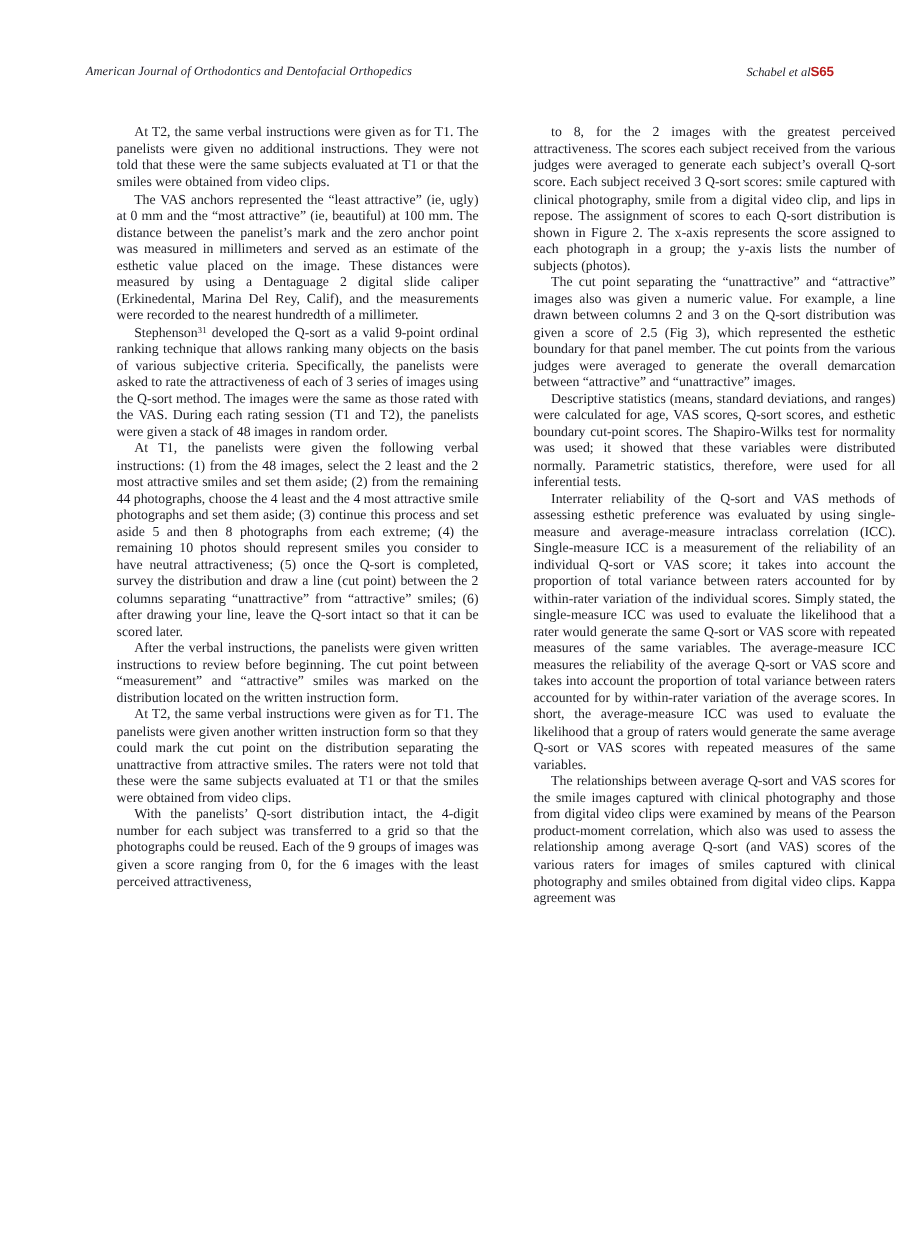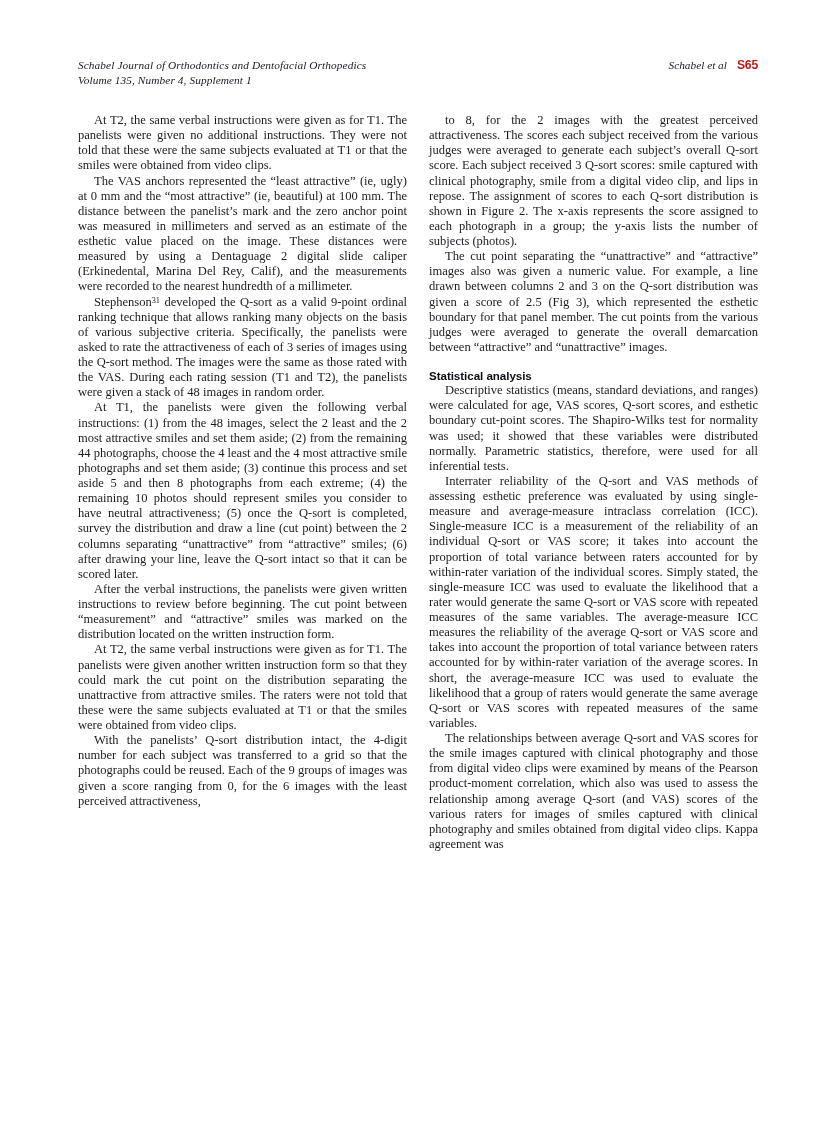--- a/index.html
+++ b/index.html
@@ -39,21 +39,20 @@
     color: #20202a;
     white-space: nowrap;
   }
   .rh-left .rh-line2 { display: block; }
   .rh-right {
     position: absolute;
     right: 0;
     top: 0;
     display: flex;
     align-items: baseline;
-    gap: 10px;
     white-space: nowrap;
     text-align: right;
   }
   .rh-authors {
     font-family: "Liberation Serif", serif;
     font-style: italic;
     font-size: 11.3px;
     color: #20202a;
   }
   .rh-pageno {
@@ -70,20 +69,21 @@
     left: 78px;
     top: 113px;
     width: 680px;
     height: 930px;
     display: flex;
     gap: 22px;
   }
   .col {
     width: 329px;
     flex: 0 0 329px;
+    margin-left: 28px;
   }
   .col p {
     margin: 0;
     font-family: "Liberation Serif", serif;
     font-size: 12.55px;
     line-height: 15.12px;
     text-align: justify;
     text-justify: inter-word;
     text-indent: 16px;
     hyphens: manual;
@@ -107,22 +107,21 @@
     letter-spacing: -0.05px;
   }
 </style>
 </head>
 <body>
 
 <div class="page">
 
   <div class="running-head">
     <div class="rh-left">
-      <span>Schabel Journal of Orthodontics and Dentofacial Orthopedics</span>
-      <span class="rh-line2">Volume 135, Number 4, Supplement 1</span>
+      <span>American Journal of Orthodontics and Dentofacial Orthopedics</span>
     </div>
     <div class="rh-right">
       <span class="rh-authors">Schabel et al</span>
       <span class="rh-pageno">S65</span>
     </div>
   </div>
 
   <div class="columns">
 
     <div class="col">
@@ -131,20 +130,19 @@
       <p><span>Stephenson</span><sup>31</sup><span> developed the Q-sort as a valid 9-point ordinal ranking technique that allows ranking many objects on the basis of various subjective criteria. Specifically, the panelists were asked to rate the attractiveness of each of 3 series of images using the Q-sort method. The images were the same as those rated with the VAS. During each rating session (T1 and T2), the panelists were given a stack of 48 images in random order.</span></p>
       <p>At T1, the panelists were given the following verbal instructions: (1) from the 48 images, select the 2 least and the 2 most attractive smiles and set them aside; (2) from the remaining 44 photographs, choose the 4 least and the 4 most attractive smile photographs and set them aside; (3) continue this process and set aside 5 and then 8 photographs from each extreme; (4) the remaining 10 photos should represent smiles you consider to have neutral attractiveness; (5) once the Q-sort is completed, survey the distribution and draw a line (cut point) between the 2 columns separating “unattractive” from “attractive” smiles; (6) after drawing your line, leave the Q-sort intact so that it can be scored later.</p>
       <p>After the verbal instructions, the panelists were given written instructions to review before beginning. The cut point between “measurement” and “attractive” smiles was marked on the distribution located on the written instruction form.</p>
       <p>At T2, the same verbal instructions were given as for T1. The panelists were given another written instruction form so that they could mark the cut point on the distribution separating the unattractive from attractive smiles. The raters were not told that these were the same subjects evaluated at T1 or that the smiles were obtained from video clips.</p>
       <p>With the panelists’ Q-sort distribution intact, the 4-digit number for each subject was transferred to a grid so that the photographs could be reused. Each of the 9 groups of images was given a score ranging from 0, for the 6 images with the least perceived attractiveness,</p>
     </div>
 
     <div class="col">
       <p>to 8, for the 2 images with the greatest perceived attractiveness. The scores each subject received from the various judges were averaged to generate each subject’s overall Q-sort score. Each subject received 3 Q-sort scores: smile captured with clinical photography, smile from a digital video clip, and lips in repose. The assignment of scores to each Q-sort distribution is shown in Figure 2. The x-axis represents the score assigned to each photograph in a group; the y-axis lists the number of subjects (photos).</p>
       <p>The cut point separating the “unattractive” and “attractive” images also was given a numeric value. For example, a line drawn between columns 2 and 3 on the Q-sort distribution was given a score of 2.5 (Fig 3), which represented the esthetic boundary for that panel member. The cut points from the various judges were averaged to generate the overall demarcation between “attractive” and “unattractive” images.</p>
-      <h2 class="section-head">Statistical analysis</h2>
       <p>Descriptive statistics (means, standard deviations, and ranges) were calculated for age, VAS scores, Q-sort scores, and esthetic boundary cut-point scores. The Shapiro-Wilks test for normality was used; it showed that these variables were distributed normally. Parametric statistics, therefore, were used for all inferential tests.</p>
       <p>Interrater reliability of the Q-sort and VAS methods of assessing esthetic preference was evaluated by using single-measure and average-measure intraclass correlation (ICC). Single-measure ICC is a measurement of the reliability of an individual Q-sort or VAS score; it takes into account the proportion of total variance between raters accounted for by within-rater variation of the individual scores. Simply stated, the single-measure ICC was used to evaluate the likelihood that a rater would generate the same Q-sort or VAS score with repeated measures of the same variables.  The average-measure ICC measures the reliability of the average Q-sort or VAS score and takes into account the proportion of total variance between raters accounted for by within-rater variation of the average scores. In short, the average-measure ICC was used to evaluate the likelihood that a group of raters would generate the same average Q-sort or VAS scores with repeated measures of the same variables.</p>
       <p>The relationships between average Q-sort and VAS scores for the smile images captured with clinical photography and those from digital video clips were examined by means of the Pearson product-moment correlation, which also was used to assess the relationship among average Q-sort (and VAS) scores of the various raters for images of smiles captured with clinical photography and smiles obtained from digital video clips. Kappa agreement was</p>
     </div>
 
   </div>
 </div>
 
 </body></html>

